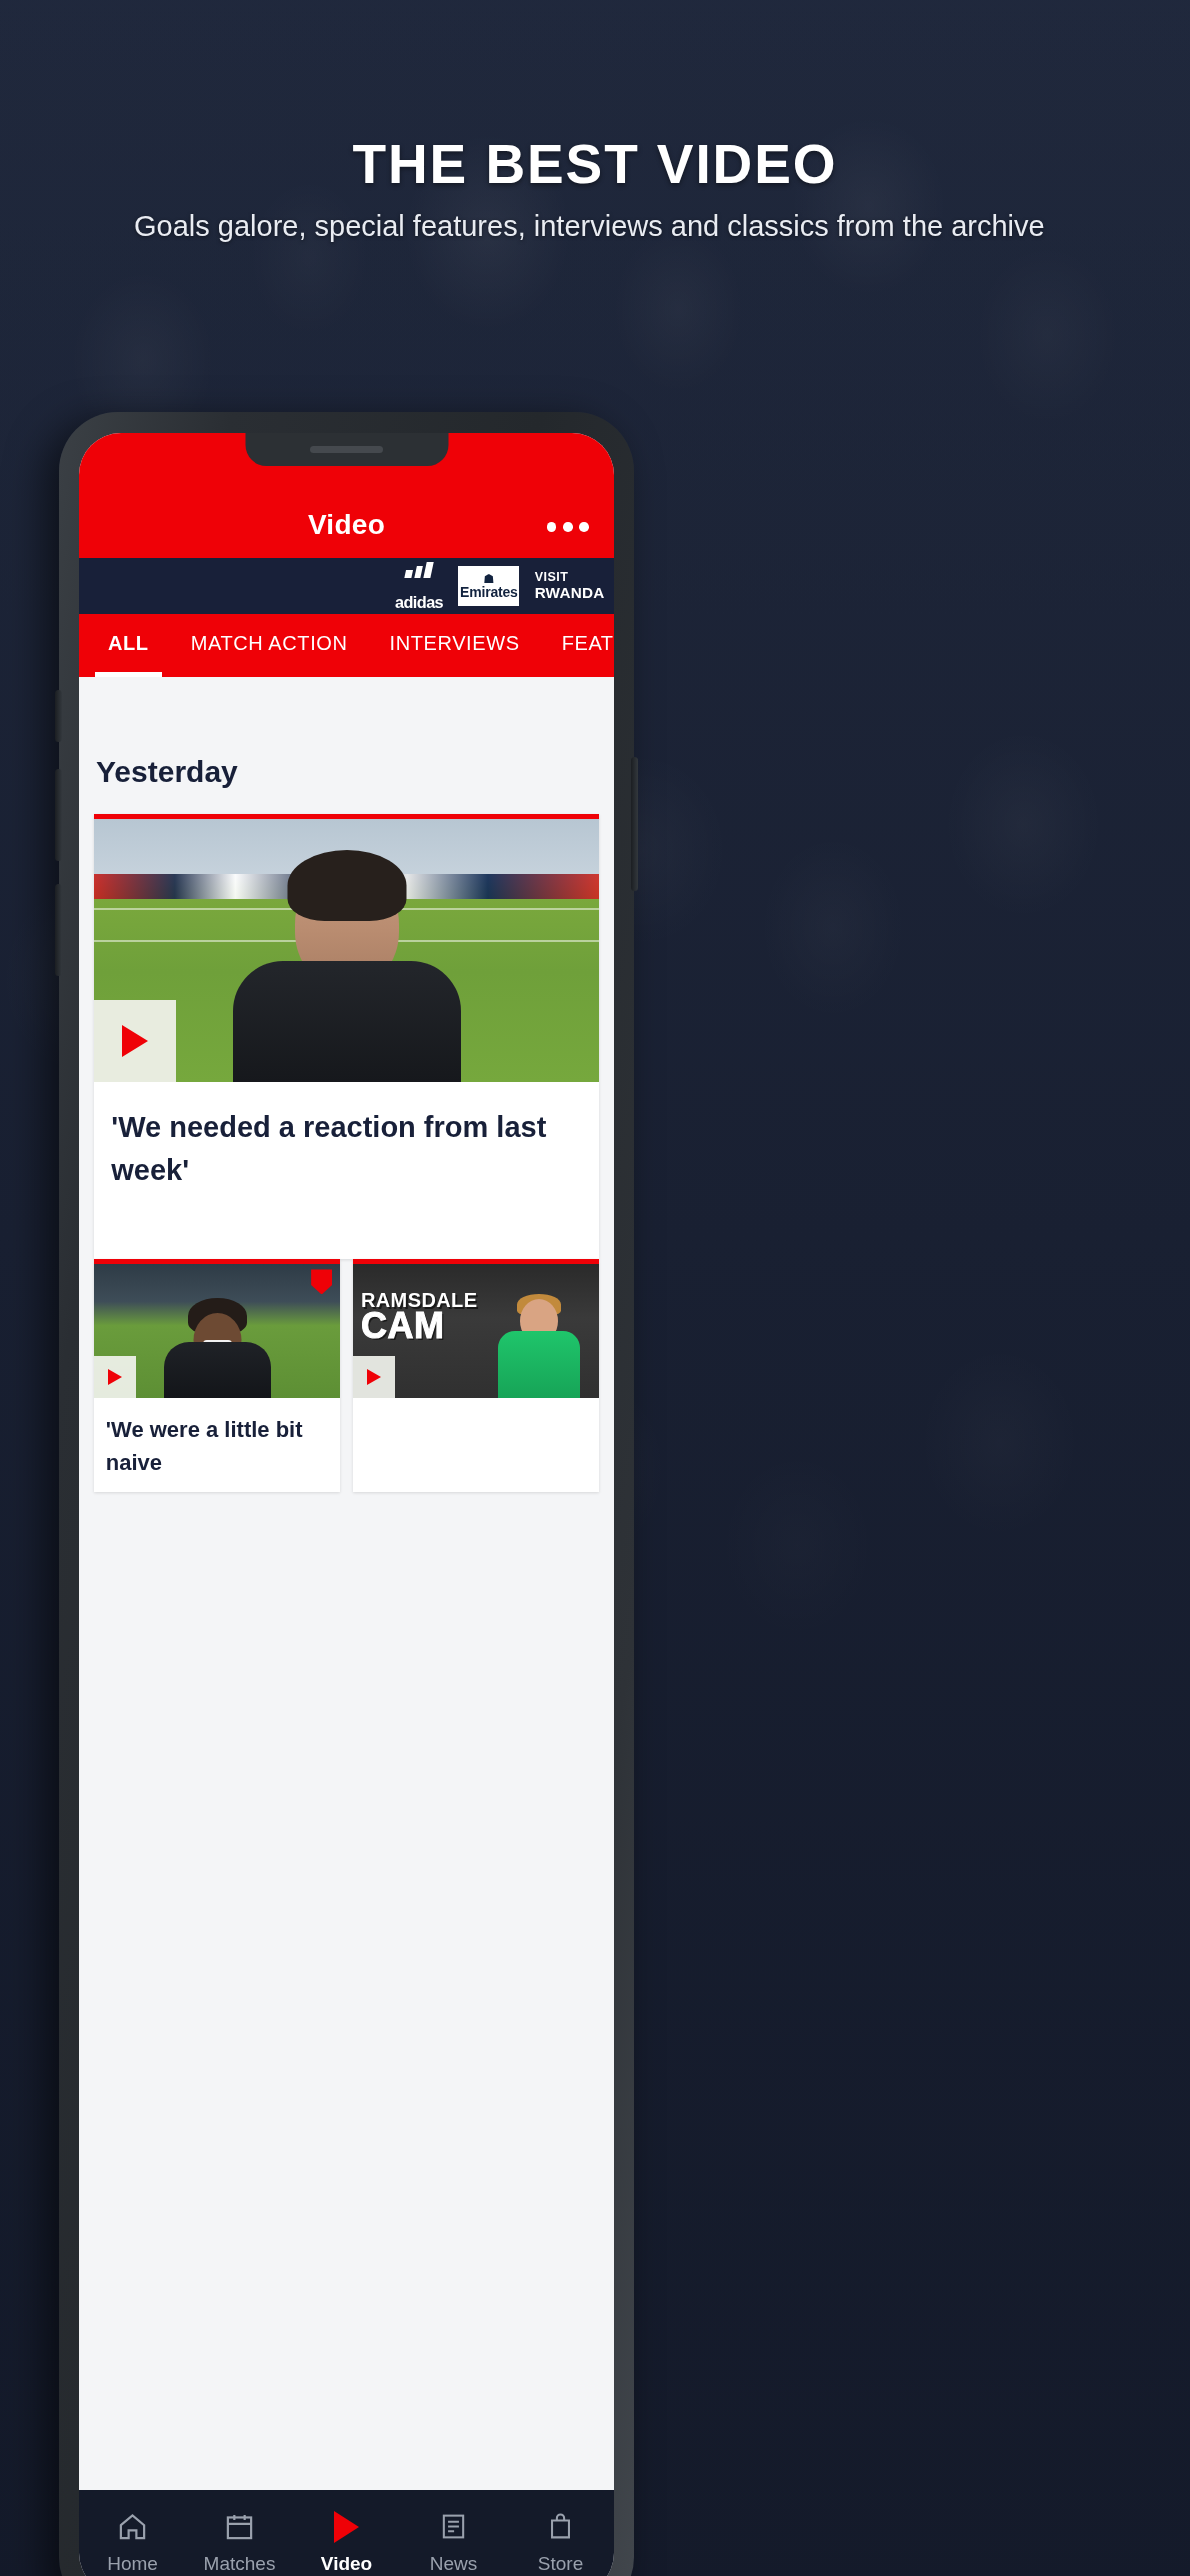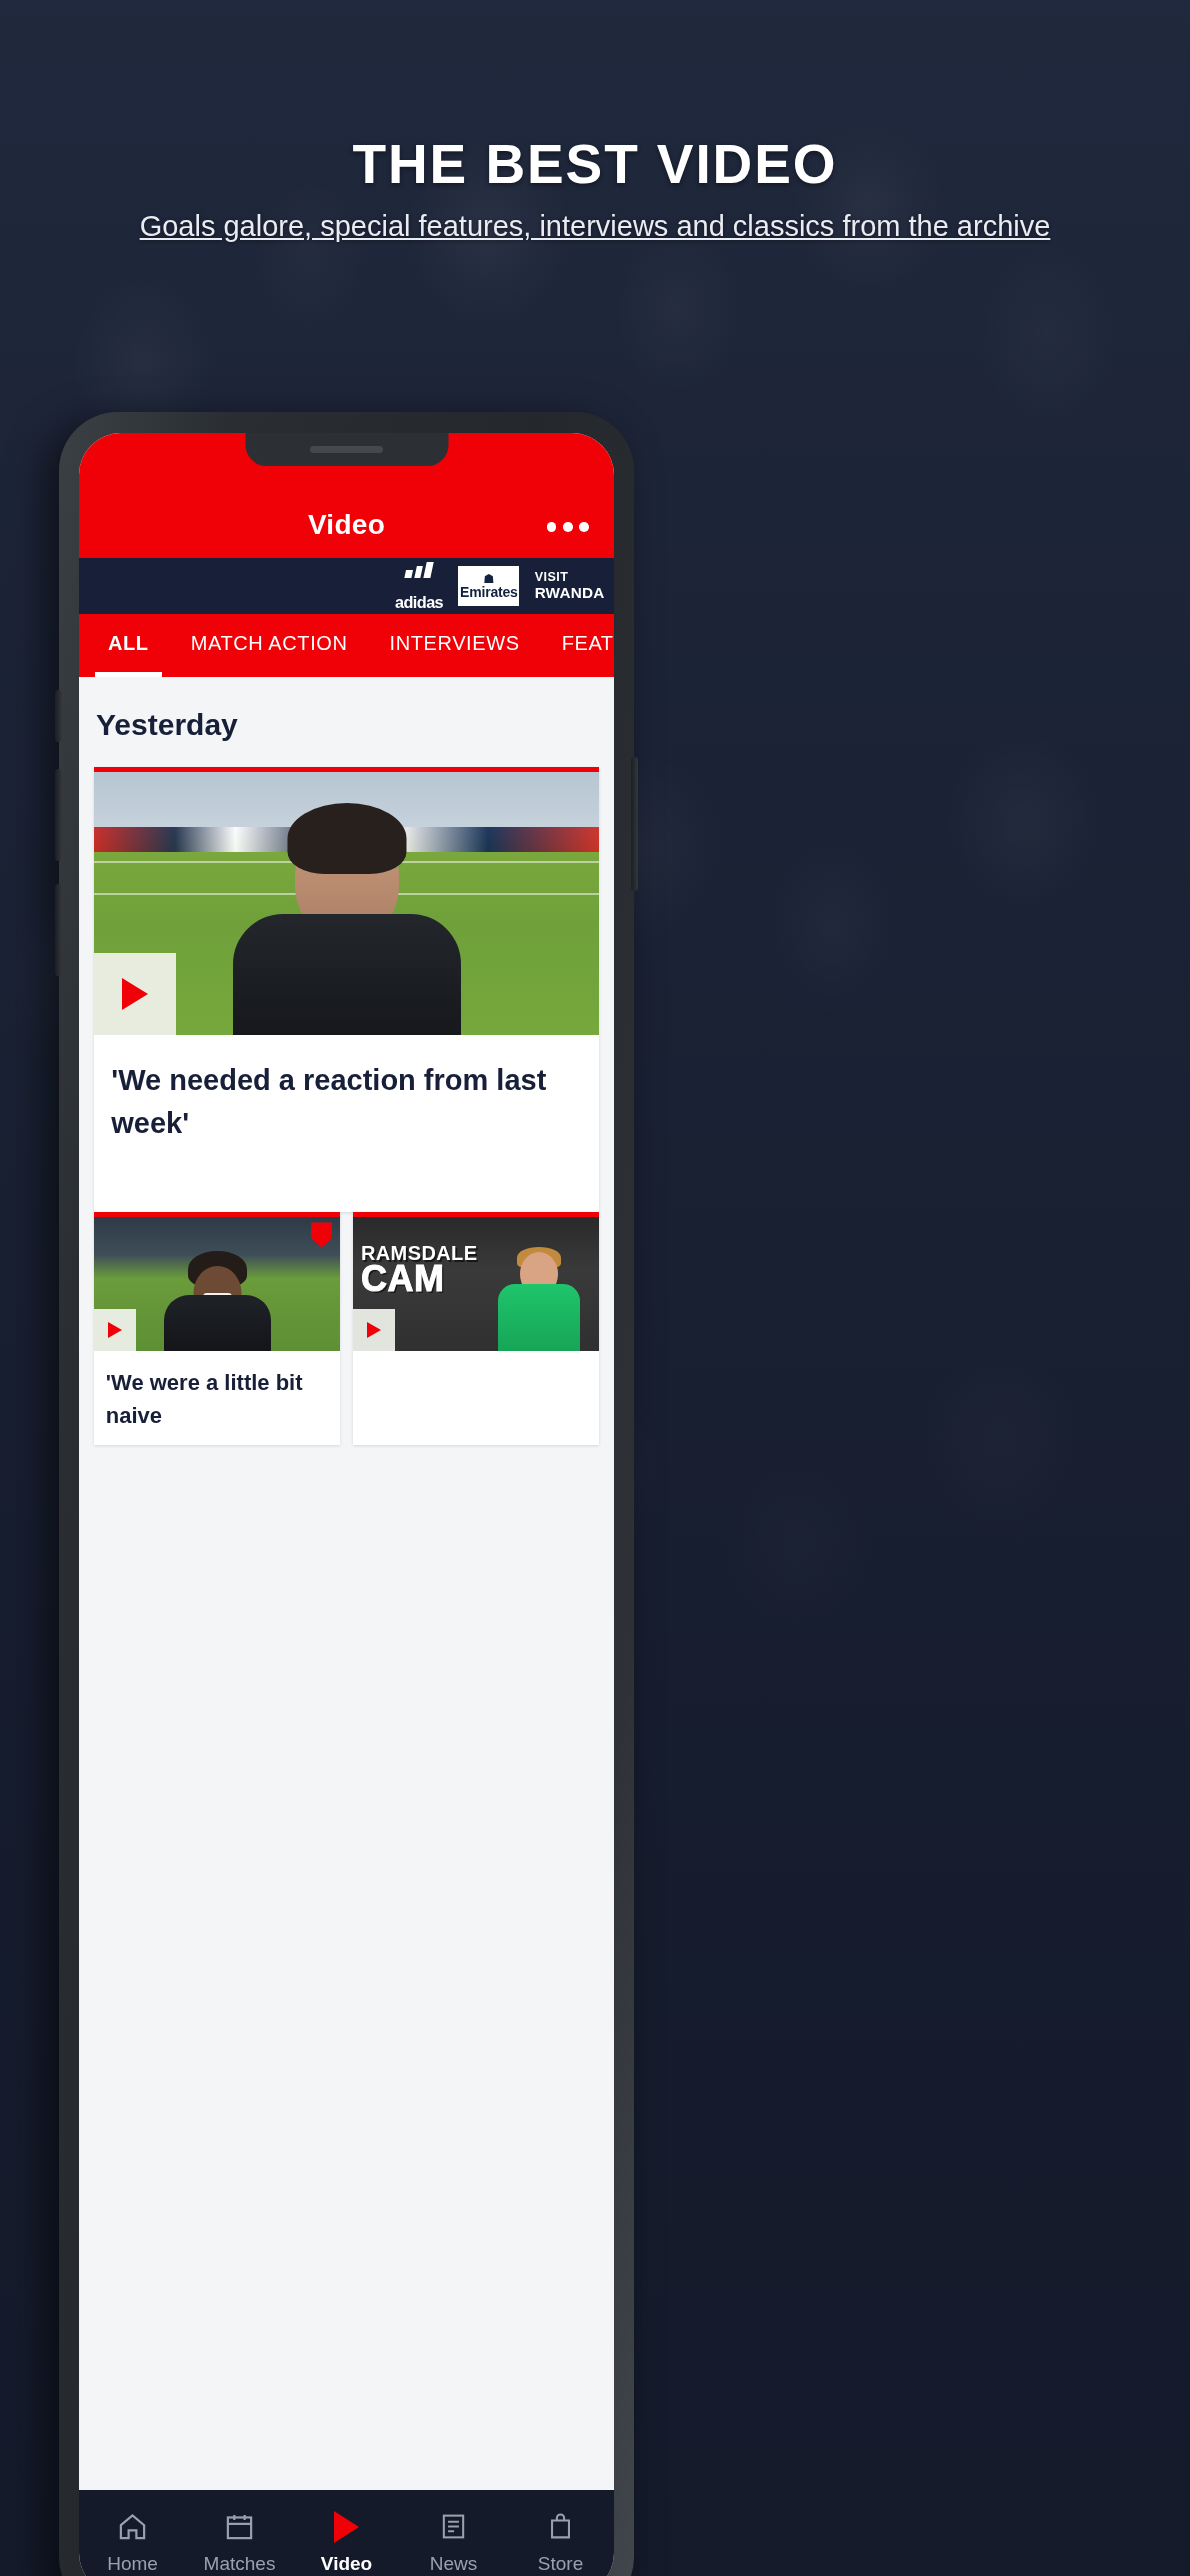--- a/index.html
+++ b/index.html
@@ -48,27 +48,26 @@
     text-align: center;
     color: #ffffff;
     font-size: 55px;
     font-weight: bold;
     letter-spacing: 1.9px;
     font-stretch: condensed;
     text-shadow: 0 1.9px 5.8px rgba(0,0,0,.45);
   }
   .promo-sub {
     position: absolute; top: 206px; left: 134px; right: 134px;
-    text-align: center;
+    text-align: left;
     color: #e9ecf2;
     font-size: 29px;
     line-height: 41px;
     font-weight: 400;
     text-shadow: 0 1px 3.8px rgba(0,0,0,.5);
-    text-decoration: underline;
   }
 
   
   .phone {
     position: absolute;
     left: 59px; top: 412px;
     width: 575px; height: 2204px;
     background: linear-gradient(100deg,#3b4045 0%,#2a2e33 18%,#24282c 50%,#2e3237 82%,#42474d 100%);
     border-radius: 59px;
     box-shadow: -13.4px 9.6px 38px rgba(0,0,0,.55);
@@ -163,20 +162,21 @@
   .tab.active:after {
     content:""; position: absolute; left: 7.7px; right: 7.7px; bottom: 0;
     height: 4.8px; background: #fff;
   }
 
   
   .content { background: #f4f5f7; }
   .sect-head {
     font-size: 30px; font-weight: bold; color: #182039;
     padding: 31px 16px 25px 17px;
+    margin-top: 47px;
   }
 
   
   .card-lg { background:#fff; margin: 0 15.3px; box-shadow: 0 1px 2.9px rgba(0,0,0,.12); }
   .card-lg .bar { height: 4.8px; background: #ef0107; }
   .thumb-lg {
     position: relative; height: 263px; overflow: hidden;
     background: linear-gradient(180deg,#b7c6d2 0%,#c6d2dc 22%,#7aa83d 30%,#6fa03a 58%,#76a83d 100%);
   }
   .pitch-lines { position:absolute; left:0; right:0; top:34%; height:1.9px; background: rgba(255,255,255,.5); }

